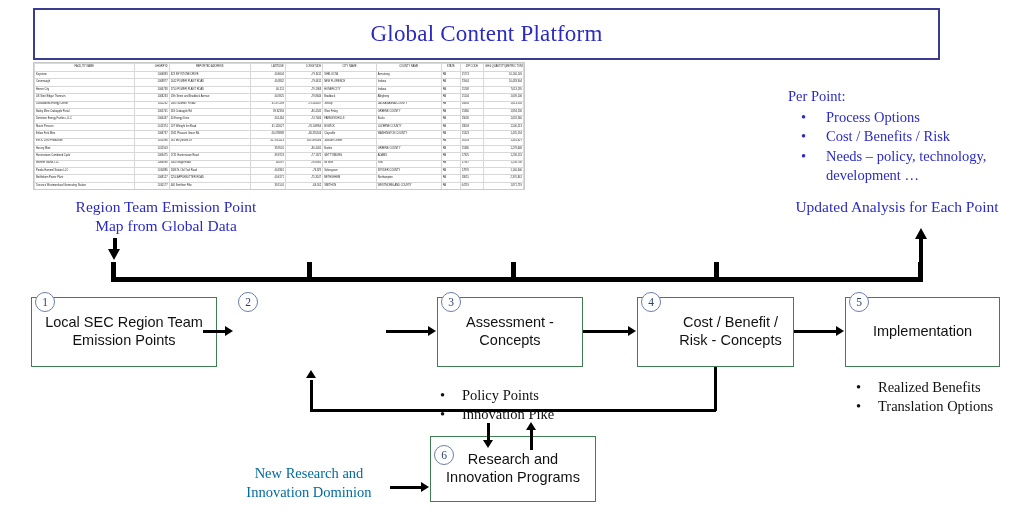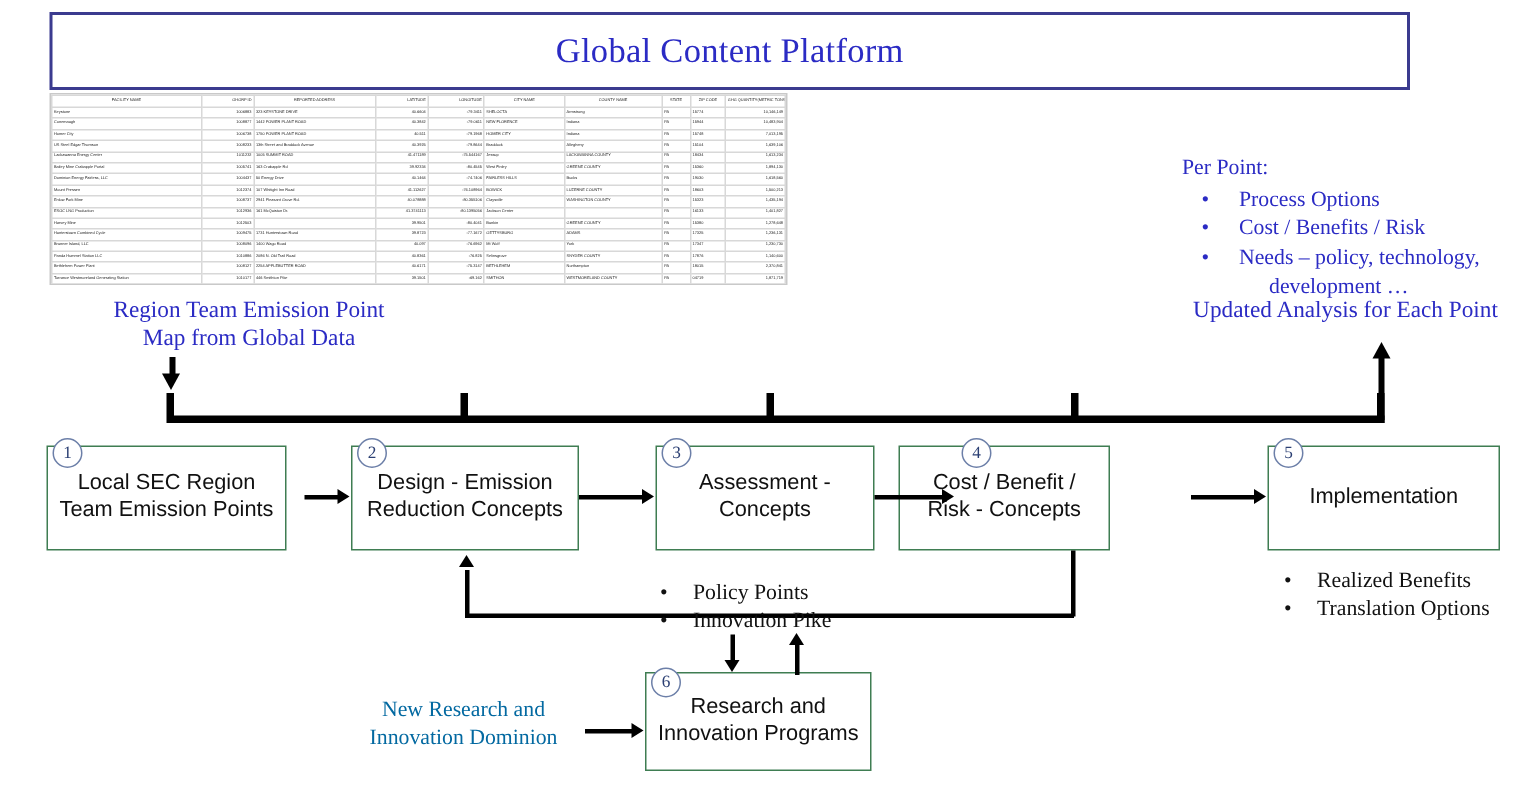--- a/index.html
+++ b/index.html
@@ -40,27 +40,27 @@
   .c-lat{width:7%;text-align:right;}
   .c-lon{width:7.5%;text-align:right;}
   .c-city{width:11%;}
   .c-cty{width:13.5%;}
   .c-st{width:3.5%;}
   .c-zip{width:4.5%;}
   .c-ghg{width:8%;text-align:right;}
 
   
   .perpoint{position:absolute;left:788px;top:88px;width:236px;color:#2b2bc4;}
-  .perpoint .hd{font-size:14.5px;margin:16px 0 3px 0;}
+  .perpoint .hd{font-size:14.5px;margin:0 0 3px 0;}
   .perpoint ul{list-style:none;margin:0;padding:0;}
   .perpoint li{
     font-size:14.5px;line-height:1.33;position:relative;padding-left:38px;
   }
   .perpoint li .bul{position:absolute;left:13px;top:0;}
-  .perpoint li .cont{display:block;padding-left:0;margin-left:20px;}
+  .perpoint li .cont{display:block;padding-left:0;}
 
   
   .cap{position:absolute;color:#2b2bc4;font-size:15.5px;text-align:center;line-height:1.22;}
   .cap-left{left:16px;top:198px;width:300px;}
   .cap-right{left:770px;top:198px;width:254px;}
 
   
   .tl-bar{position:absolute;left:113px;top:277px;width:810px;height:5px;background:#000;}
   .tl-tick{position:absolute;top:262px;width:5px;height:20px;background:#000;}
   .tl-arrow-down{position:absolute;left:108px;top:249px;width:0;height:0;
@@ -355,46 +355,43 @@
     <div class="tl-bar"></div>
     <div class="tl-tick" style="left:111px;"></div>
     <div class="tl-tick" style="left:307px;"></div>
     <div class="tl-tick" style="left:511px;"></div>
     <div class="tl-tick" style="left:714px;"></div>
     <div class="tl-tick" style="left:918px;"></div>
     <div class="tl-arrow-stem-u"></div>
     <div class="tl-arrow-up"></div>
   </div>
 
-  <div class="pbox" style="left:31px;top:297px;width:160px;height:70px;">
+  <div class="pbox" style="left:31px;top:297px;width:186px;height:70px;">
     <span>Local SEC Region Team Emission Points</span>
   </div>
   <div class="pnum" style="left:35px;top:292px;">1</div>
 
-  <div class="pbox" style="left:234px;top:297px;width:152px;height:70px;">
-    <span>Design - Emission Reduction Concepts</span>
-  </div>
   <div class="pnum" style="left:238px;top:292px;">2</div>
 
   <div class="pbox" style="left:437px;top:297px;width:146px;height:70px;">
     <span>Assessment - Concepts</span>
   </div>
   <div class="pnum" style="left:441px;top:292px;">3</div>
 
-  <div class="pbox" style="left:599px;top:297px;width:141px;height:70px;">
+  <div class="pbox" style="left:637px;top:297px;width:157px;height:70px;padding-left:36px;">
     <span>Cost / Benefit / Risk - Concepts</span>
   </div>
   <div class="pnum" style="left:641px;top:292px;">4</div>
 
   <div class="pbox" style="left:845px;top:297px;width:155px;height:70px;align-items:center;">
     <span>Implementation</span>
   </div>
   <div class="pnum" style="left:849px;top:292px;">5</div>
 
-  <div class="pbox" style="left:430px;top:448px;width:151px;height:66px;justify-content:flex-end;">
+  <div class="pbox" style="left:430px;top:436px;width:166px;height:66px;justify-content:flex-end;">
     <span>Research and Innovation Programs</span>
   </div>
   <div class="pnum" style="left:434px;top:445px;">6</div>
 
   <div class="ln" style="left:203px;top:330px;width:23px;height:2.5px;"></div>
   <div class="ah-r" style="left:225px;top:326px;"></div>
 
   <div class="ln" style="left:386px;top:330px;width:43px;height:2.5px;"></div>
   <div class="ah-r" style="left:428px;top:326px;"></div>
 

